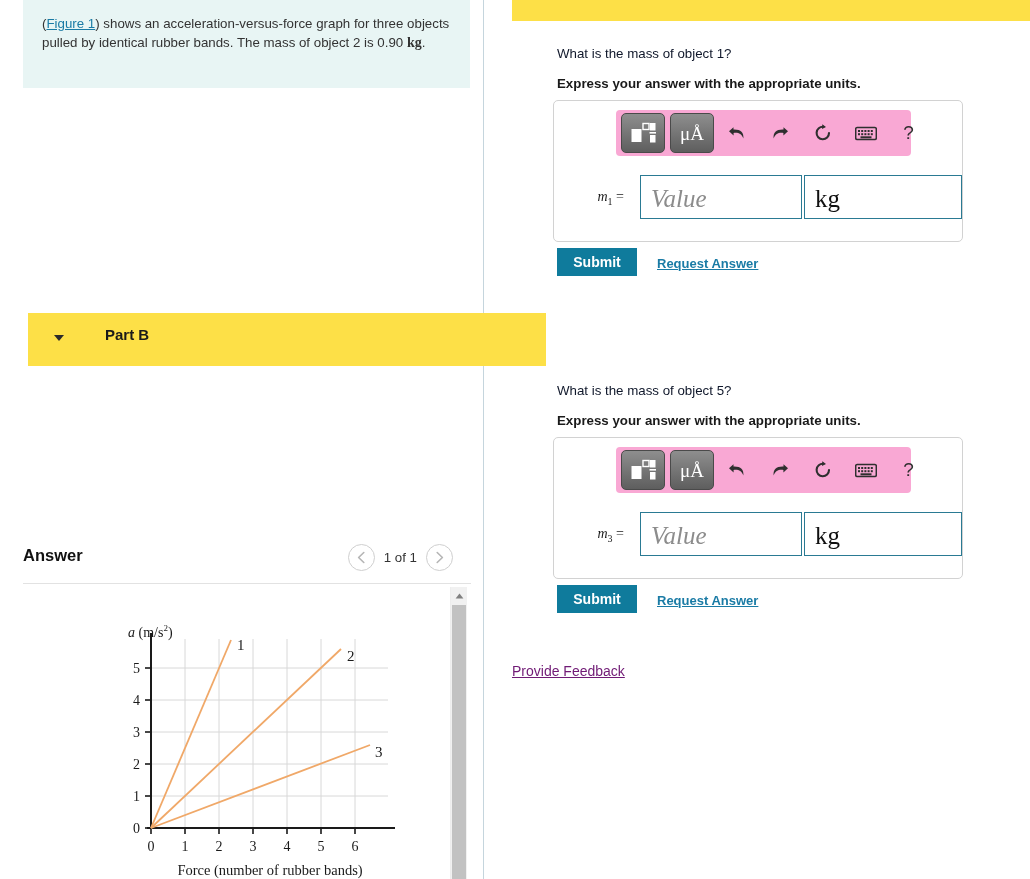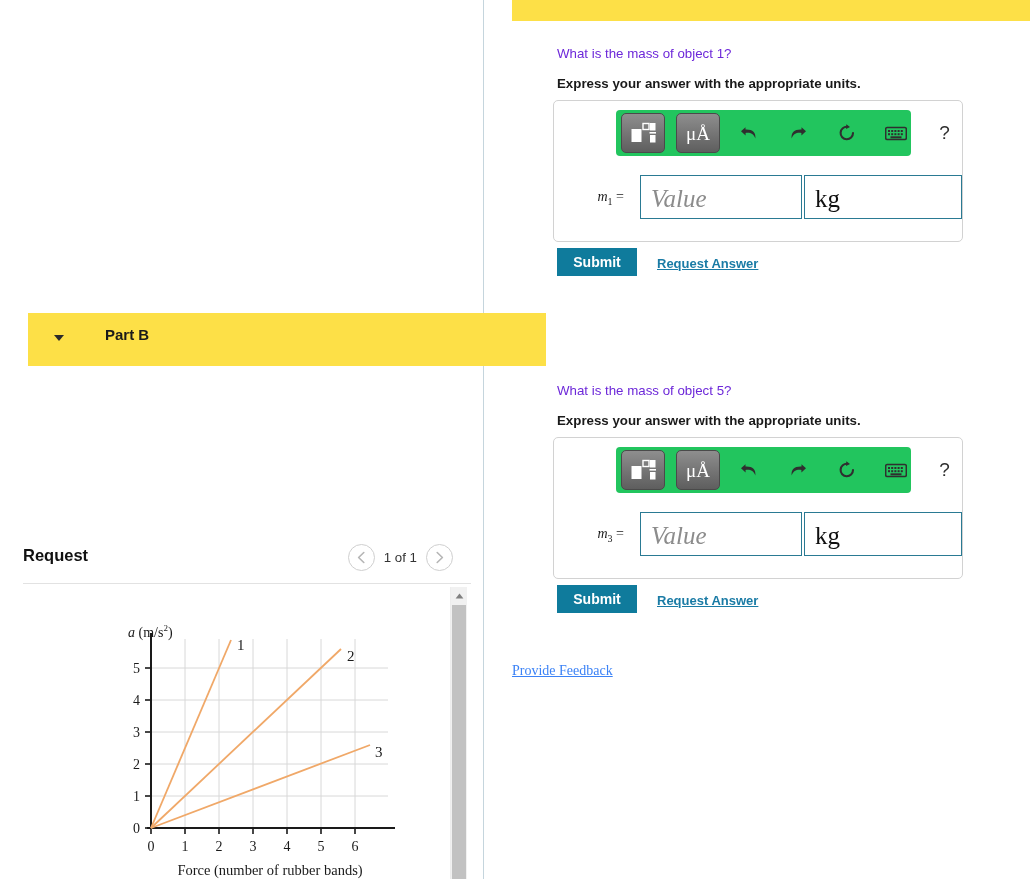--- a/index.html
+++ b/index.html
@@ -97,35 +97,35 @@
     width: 0; height: 0;
     border-left: 5.5px solid transparent;
     border-right: 5.5px solid transparent;
     border-top: 6.5px solid #2b2b2b;
   }
   .part-header .part-label {
     position: absolute; left: 77px; top: 13px;
     font-size: 15px; font-weight: bold; color: #1a1a1a;
   }
   .question-text {
-    position: absolute; left: 557px; font-size: 13.3px; color: #6d28d9;
+    position: absolute; left: 557px; font-size: 13.3px; color: #0f172a;
   }
   .instruction-text {
     position: absolute; left: 557px; font-size: 13.3px; font-weight: bold; color: #1a1a1a;
   }
 
   .answer-panel {
     position: absolute; left: 553px; width: 410px; height: 142px;
     border: 1px solid #d2d2d2; border-radius: 5px; background: #fff;
     box-sizing: border-box;
   }
   .mj-toolbar {
     position: absolute; left: 62px; top: 9px; width: 290px; height: 46px;
-    background: #22c55e; border-radius: 4px;
-    display: flex; align-items: center; padding-left: 5px; gap: 8px;
+    background: #f9a8d4; border-radius: 4px;
+    display: flex; align-items: center; padding-left: 5px; gap: 2px;
   }
   .tb-btn {
     width: 42px; height: 38px; border-radius: 5px;
     background: linear-gradient(#8e8e8e, #5e5e5e);
     border: 1px solid #4a4a4a;
     display: flex; align-items: center; justify-content: center;
     position: relative; flex: none;
   }
   .tb-btn.second { margin-left: 3px; }
   .tb-plain {
@@ -171,33 +171,36 @@
     display: flex; align-items: center; justify-content: center;
     border: none; cursor: pointer;
   }
   .request-link {
     position: absolute; left: 657px;
     font-size: 13px; font-weight: bold; color: #1a7ba5;
     text-decoration: underline; cursor: pointer;
   }
   #provide-feedback {
     position: absolute; left: 512px; top: 663px;
-    font-size: 14px; color: #3b82f6; text-decoration: underline; cursor: pointer; font-family: Liberation Serif, serif;
+    font-size: 14px; color: #701a75; text-decoration: underline; cursor: pointer;
   }
 </style>
 </head>
 <body>
 
 <div id="page">
 
   <div id="left-col">
 
+    <div id="statement-box">
+      <div id="statement-text"><span>(</span><span class="figlink">Figure 1</span><span>) shows an acceleration-versus-force graph for three objects pulled by identical rubber bands. The mass of object 2 is 0.90 </span><span class="unit">kg</span><span>.</span></div>
+    </div>
 
     <div id="figure-header">
-      <div id="figure-title">Request</div>
+      <div id="figure-title">Answer</div>
       <div id="figure-pager">
         <div class="pager-btn">
           <svg width="9" height="13" viewBox="0 0 9 13">
             <polyline points="6.8,1.5 1.6,6.5 6.8,11.5" fill="none" stroke="#b5b5b5" stroke-width="1.6" stroke-linecap="round" stroke-linejoin="round"></polyline>
           </svg>
         </div>
         <div class="pager-label">1 of 1</div>
         <div class="pager-btn">
           <svg width="9" height="13" viewBox="0 0 9 13">
             <polyline points="2.2,1.5 7.4,6.5 2.2,11.5" fill="none" stroke="#b5b5b5" stroke-width="1.6" stroke-linecap="round" stroke-linejoin="round"></polyline>

